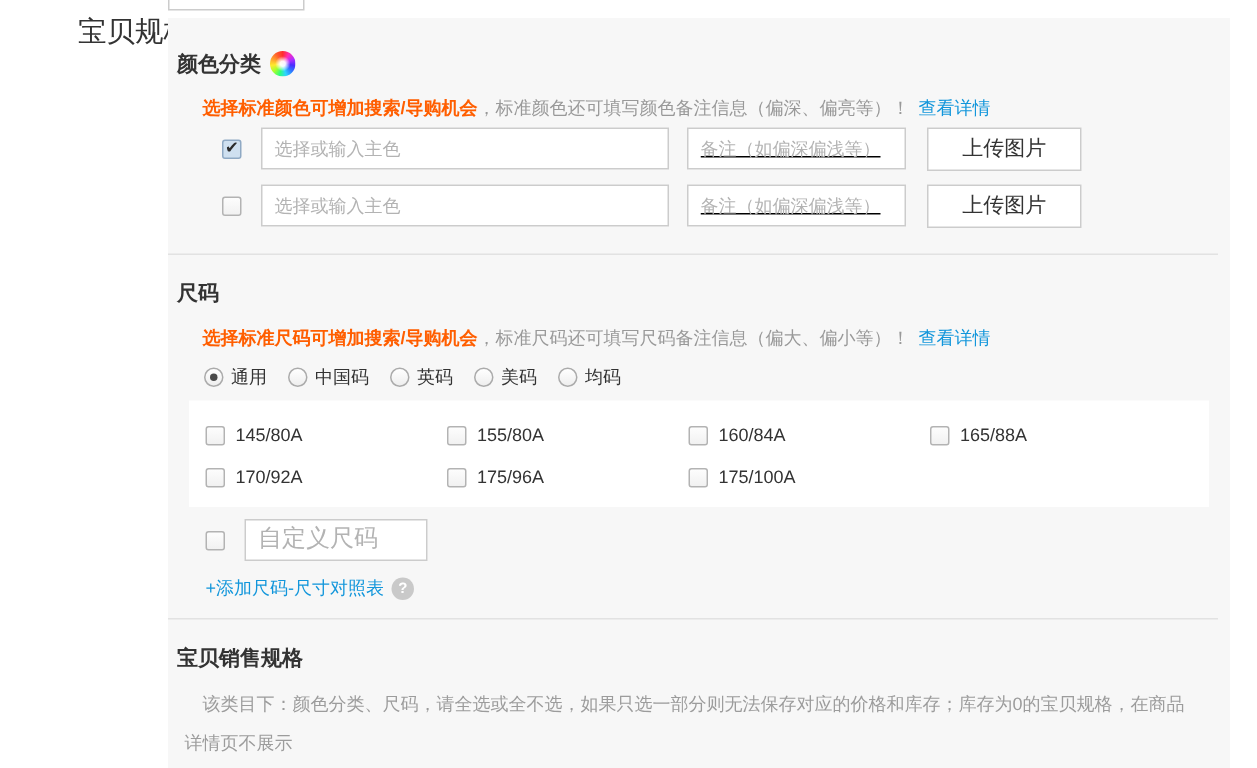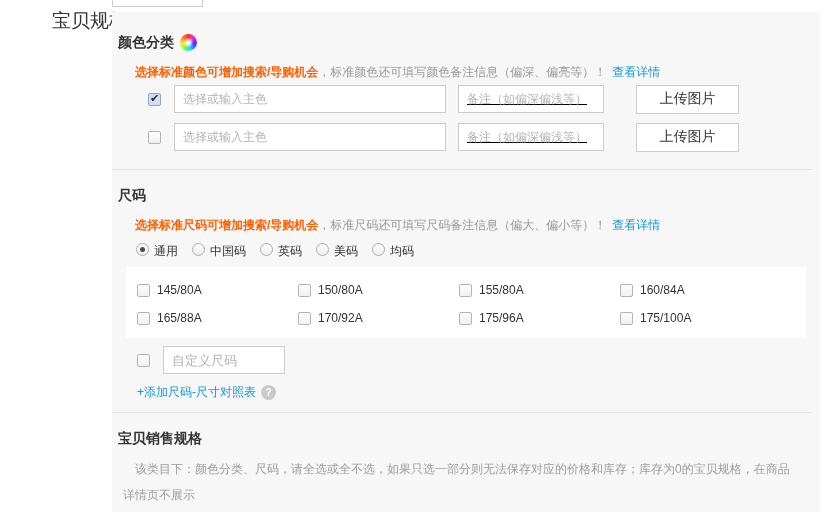--- a/index.html
+++ b/index.html
@@ -58,30 +58,30 @@
   .main-input {
     margin-left:13px; width:272px; height:28px; border:1px solid #ccc;
     background:#fff; padding:0 8px; font-size:12px; outline:none;
   }
   .note-input {
     margin-left:12px; width:146px; height:28px; border:1px solid #ccc;
     background:#fff; padding:0 8px; font-size:12px; outline:none;text-decoration:underline;
   }
   input::placeholder { color:#b3b3b3; opacity:1; }
   .upload-btn {
-    margin-left:32px; width:103px; height:29px; border:1px solid #ccc;
+    margin-left:14px; width:103px; height:29px; border:1px solid #ccc;
     background:#fff; font-size:14px; color:#333; cursor:pointer;
     font-family:inherit;
   }
 
   .divider { border-top:1px solid #e2e2e2; margin-top:18px; margin-right:8px; }
   .divider.d2 { margin-top:12px; }
 
   .radio-row { display:flex; align-items:center; margin-top:10px; margin-left:18px; height:16px; }
-  .radio-item { display:flex; margin-right:14px; cursor:pointer; }
+  .radio-item { display:flex; align-items:center; margin-right:14px; cursor:pointer; }
   .radio {
     width:13px; height:13px; border:1px solid #ababab; border-radius:50%;
     background:linear-gradient(#fff,#eee); position:relative; flex:none;
   }
   .radio[data-selected="true"]::after {
     content:""; position:absolute; left:3px; top:3px; width:5px; height:5px;
     border-radius:50%; background:#4a4a4a;
   }
   .radio-label { font-size:12px; color:#333; margin-left:5px; }
 
@@ -90,21 +90,21 @@
     padding:9px 0 6px 11px;
     display:grid; grid-template-columns:repeat(4,161px); grid-auto-rows:28px;
     align-items:center;
   }
   .size-item { display:flex; align-items:center; cursor:pointer; }
   .size-label { font-size:12px; color:#333; margin-left:7px; }
 
   .custom-row { display:flex; align-items:center; margin-top:8px; margin-left:19px; height:28px; }
   .custom-input {
     margin-left:13px; width:122px; height:28px; border:1px solid #ccc;
-    background:#fff; padding:0 8px; font-size:13px; outline:none;
+    background:#fff; padding:0 8px; font-size:16px; outline:none;
   }
   .addlink-row { display:flex; align-items:center; margin-top:10px; margin-left:19px; height:16px; }
   .add-link { font-size:12px; color:#1296db; text-decoration:none; cursor:pointer; }
   .help-icon {
     display:inline-flex; align-items:center; justify-content:center;
     width:15px; height:15px; border-radius:50%; background:#c9c9c9;
     color:#fff; font-size:10px; font-weight:bold; margin-left:5px; cursor:pointer;
   }
 
   .sales-title { margin-top:15px; font-size:14px; font-weight:bold; color:#333; height:20px; line-height:20px; }
@@ -179,24 +179,20 @@
       </div>
     </div>
 
     <div class="size-grid">
       <div class="size-item">
         <div class="cb"></div>
         <span class="size-label">145/80A</span>
       </div>
       <div class="size-item">
         <div class="cb"></div>
-        <span class="size-label">150/80A</span>
-      </div>
-      <div class="size-item">
-        <div class="cb"></div>
         <span class="size-label">155/80A</span>
       </div>
       <div class="size-item">
         <div class="cb"></div>
         <span class="size-label">160/84A</span>
       </div>
       <div class="size-item">
         <div class="cb"></div>
         <span class="size-label">165/88A</span>
       </div>

